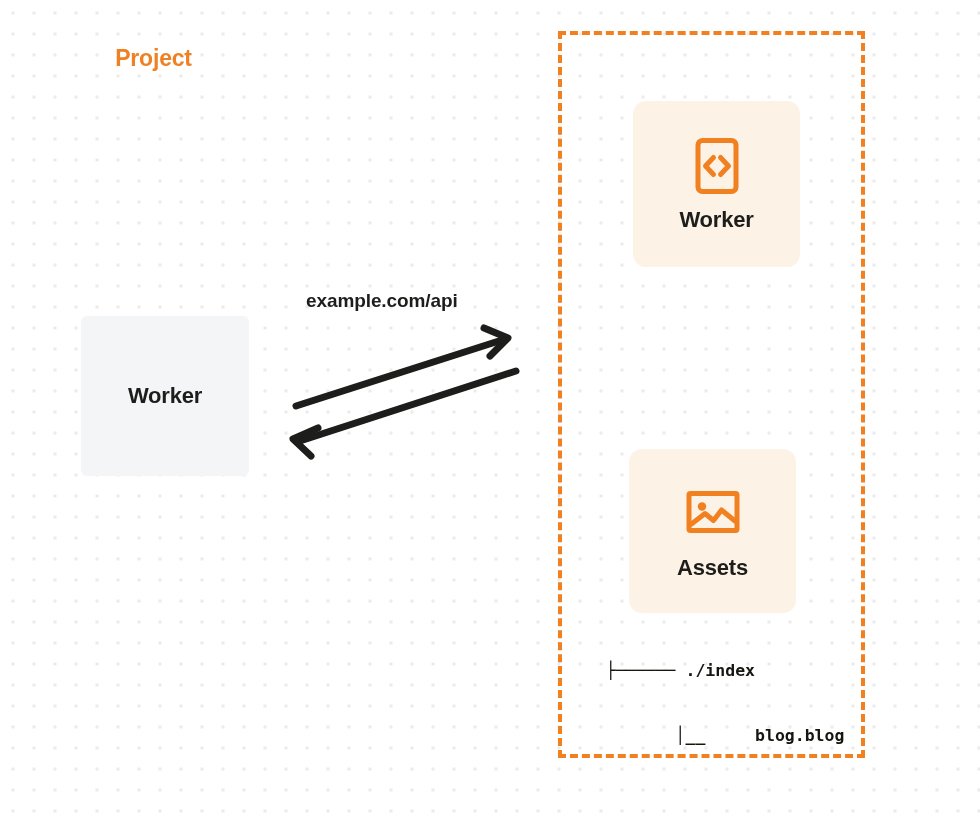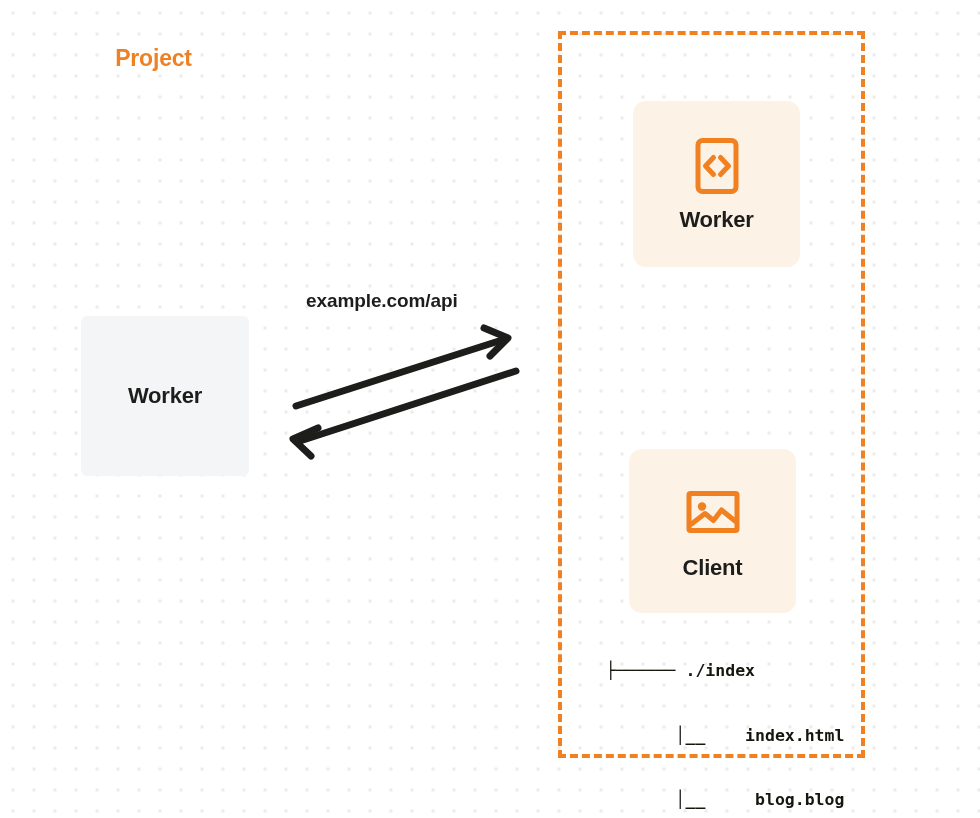--- a/index.html
+++ b/index.html
@@ -168,26 +168,25 @@
     </svg>
     <span class="node-label">Worker</span>
   </div>
 
   <div class="node-card" id="assets-card">
     <svg class="node-icon" viewBox="0 0 58 58">
       <rect x="5" y="10.5" width="48" height="37" rx="1.5" ry="1.5" fill="none" stroke="#f08020" stroke-width="5"></rect>
       <circle cx="18" cy="23.5" r="4.2" fill="#f08020"></circle>
       <path d="M7.5 41 L21 30.5 L29.5 37.5 L37.5 27 L51 38" fill="none" stroke="#f08020" stroke-width="5" stroke-linecap="round" stroke-linejoin="round"></path>
     </svg>
-    <span class="node-label">Client</span>
+    <span class="node-label">Assets</span>
   </div>
 
   <div id="file-tree">
     <span class="tree-row">├────── ./index</span>
-    <span class="tree-row">       │__    index.html</span>
     <span class="tree-row">       │__     blog.blog</span>
     
   </div>
 
   <div id="client-box">
     <span id="client-label">Worker</span>
   </div>
 
   <svg id="arrows" viewBox="0 0 980 818">
 

